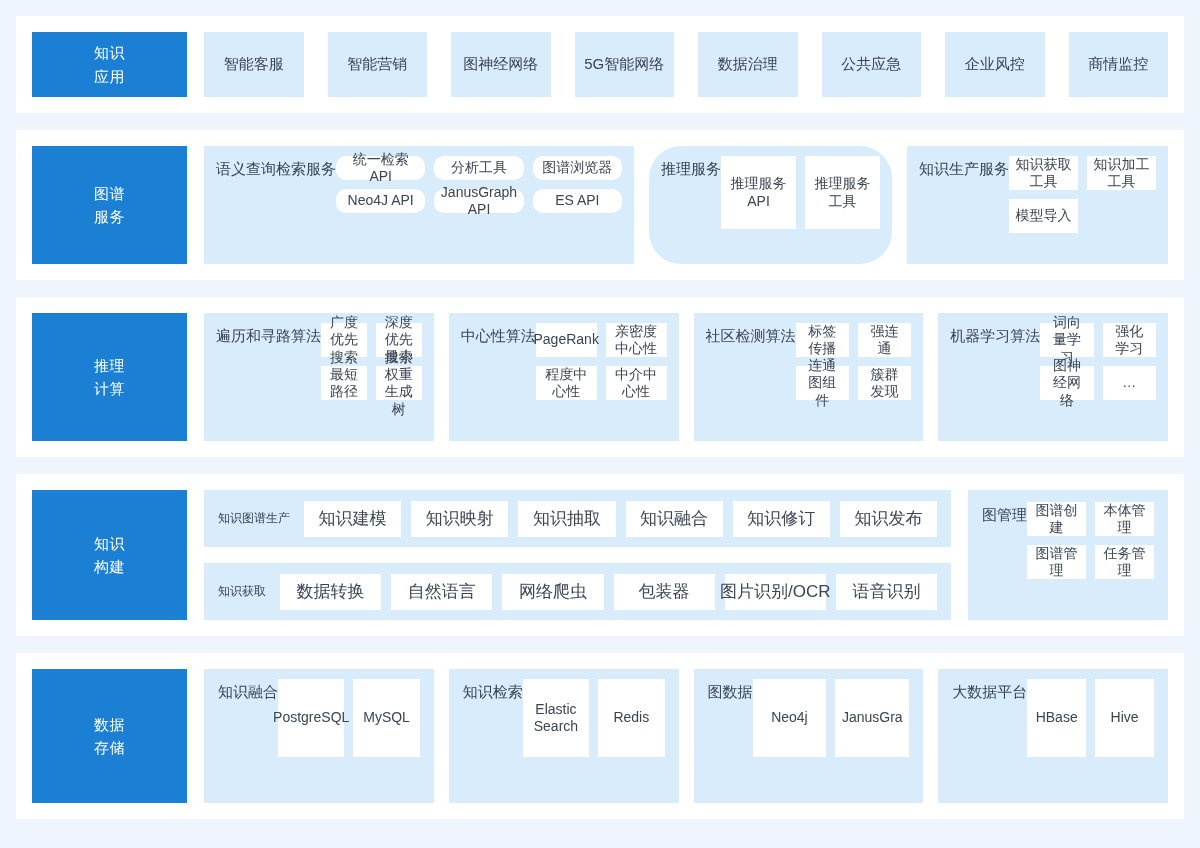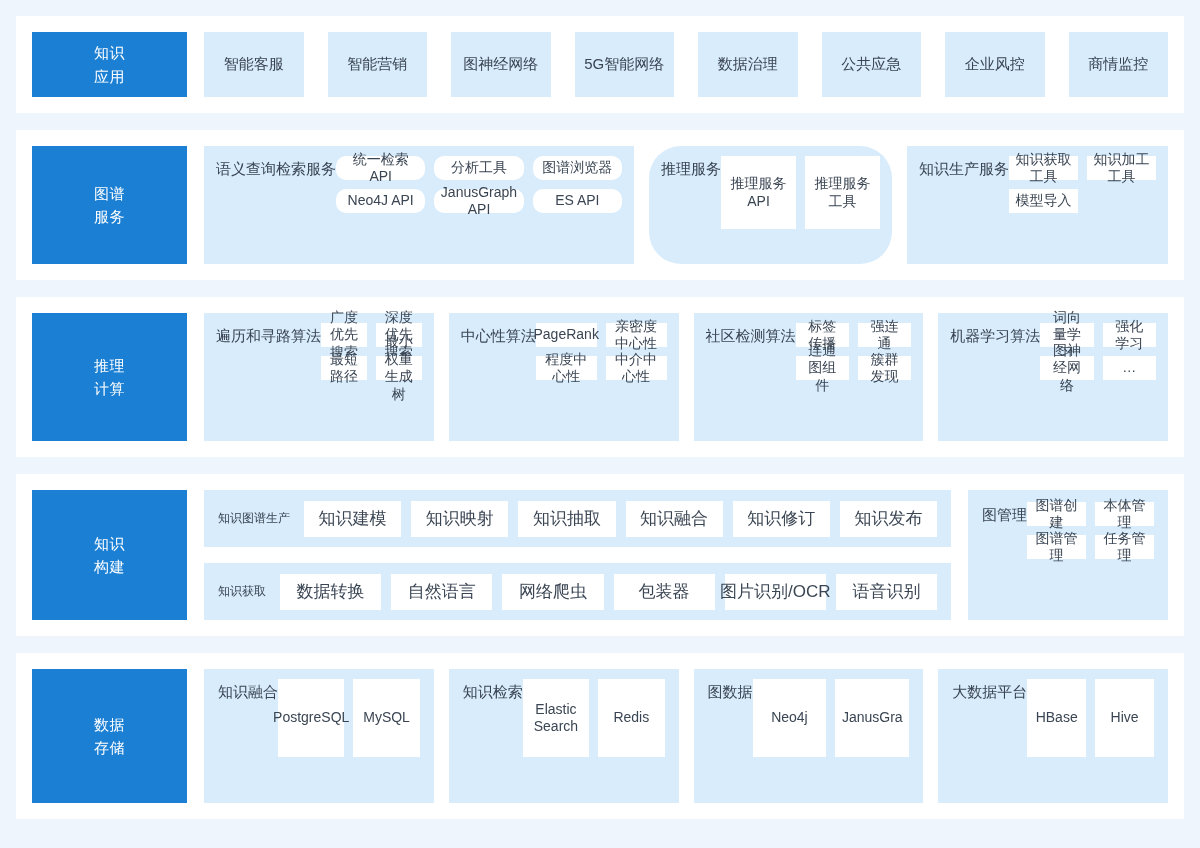--- a/index.html
+++ b/index.html
@@ -101,21 +101,21 @@
     color: #3a4553;
     display: flex;
     align-items: center;
     justify-content: center;
     text-align: center;
     line-height: 1.25;
     padding: 4px 6px;
     white-space: pre-line;
   }
   
-  .chips.two .chip { width: calc(50% - 4.5px); height: 24px; }
+  .chips.two .chip { width: calc(50% - 4.5px); height: 34px; }
   
   .chips.three .chip { width: calc(33.333% - 6px); height: 24px; border-radius: 10px; }
 
   
   .g-semantic { flex: 0 0 430px; }
   .g-reason   { flex: 0 0 243px; border-radius: 32px; }
   .g-produce  { flex: 1; }
   .g-reason .chips .chip { height: 73px; }
 
   

